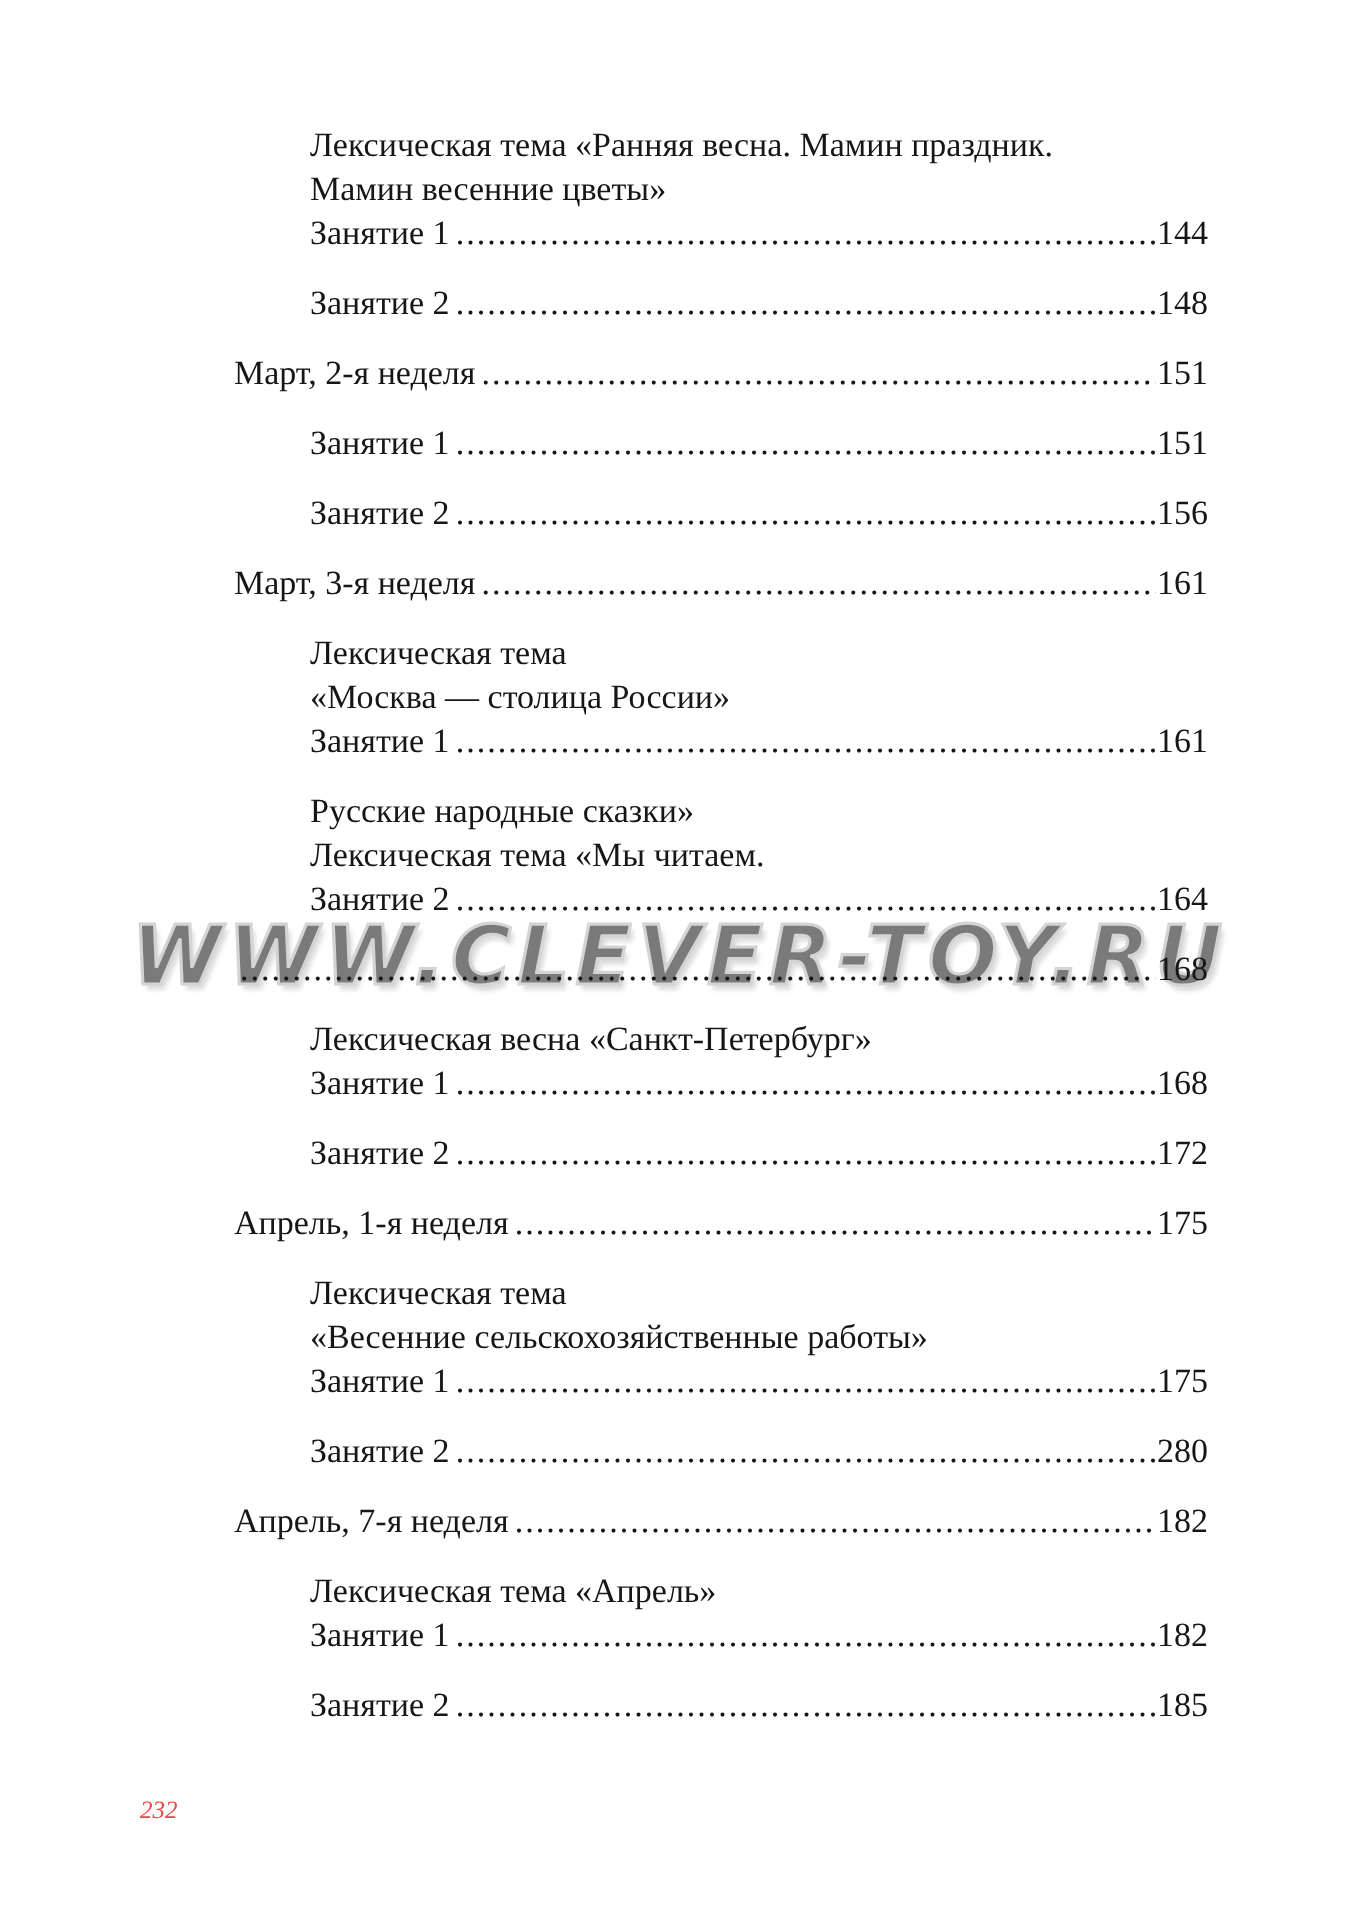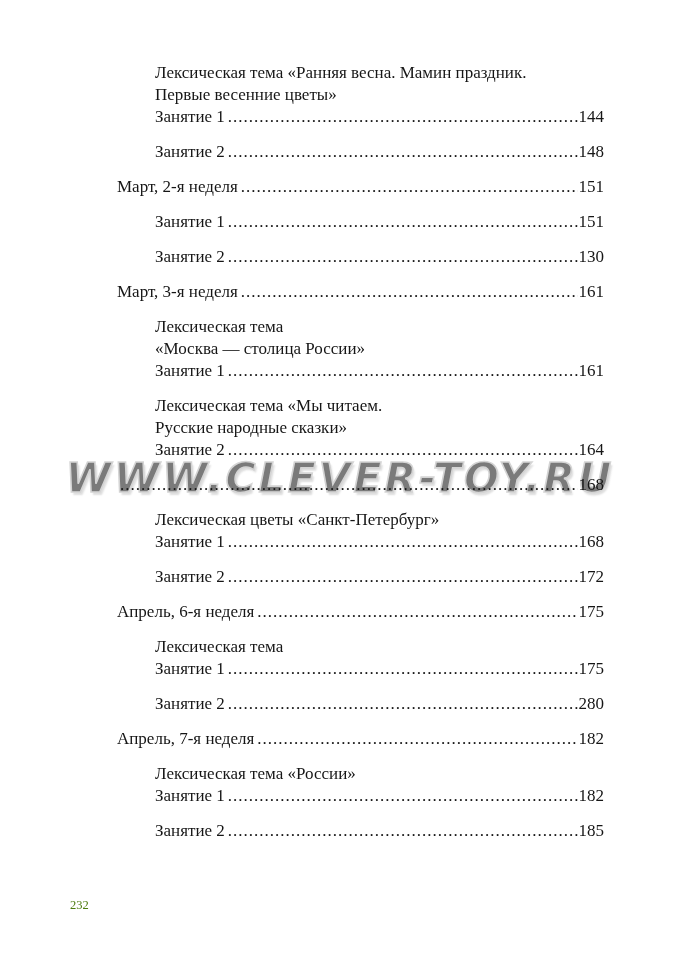--- a/index.html
+++ b/index.html
@@ -71,37 +71,38 @@
     content: "......................................................................................................................................................................";
   }
   .pgnum { flex: 0 0 auto; }
   
   .folio {
     position: absolute;
     z-index: 2;
     left: 70px;
     top: 898px;
     font-size: 12.5px;
-    color: #4d7c0f;
+    color: #ef4444;
+    font-style: italic;
   }
 </style>
 </head>
 <body>
 
 <div class="page">
 
   <div class="watermark">WWW.CLEVER-TOY.RU</div>
 
   <div class="toc">
       <div class="block indent-2">
         <div class="row">
           <span class="txt">Лексическая тема «Ранняя весна. Мамин праздник.</span>
         </div>
         <div class="row">
-          <span class="txt">Первые весенние цветы»</span>
+          <span class="txt">Мамин весенние цветы»</span>
         </div>
         <div class="row">
           <span class="txt">Занятие 1</span>
           <span class="leader"></span>
           <span class="pgnum">144</span>
         </div>
       </div>
       <div class="block indent-2">
         <div class="row">
           <span class="txt">Занятие 2</span>
@@ -120,21 +121,21 @@
         <div class="row">
           <span class="txt">Занятие 1</span>
           <span class="leader"></span>
           <span class="pgnum">151</span>
         </div>
       </div>
       <div class="block indent-2">
         <div class="row">
           <span class="txt">Занятие 2</span>
           <span class="leader"></span>
-          <span class="pgnum">130</span>
+          <span class="pgnum">156</span>
         </div>
       </div>
       <div class="block indent-1">
         <div class="row">
           <span class="txt">Март, 3-я неделя</span>
           <span class="leader"></span>
           <span class="pgnum">161</span>
         </div>
       </div>
       <div class="block indent-2">
@@ -145,66 +146,69 @@
           <span class="txt">«Москва — столица России»</span>
         </div>
         <div class="row">
           <span class="txt">Занятие 1</span>
           <span class="leader"></span>
           <span class="pgnum">161</span>
         </div>
       </div>
       <div class="block indent-2">
         <div class="row">
+          <span class="txt">Русские народные сказки»</span>
+        </div>
+        <div class="row">
           <span class="txt">Лексическая тема «Мы читаем.</span>
         </div>
         <div class="row">
-          <span class="txt">Русские народные сказки»</span>
-        </div>
-        <div class="row">
           <span class="txt">Занятие 2</span>
           <span class="leader"></span>
           <span class="pgnum">164</span>
         </div>
       </div>
       <div class="block indent-1">
         <div class="row">
           <span class="leader"></span>
           <span class="pgnum">168</span>
         </div>
       </div>
       <div class="block indent-2">
         <div class="row">
-          <span class="txt">Лексическая цветы «Санкт-Петербург»</span>
+          <span class="txt">Лексическая весна «Санкт-Петербург»</span>
         </div>
         <div class="row">
           <span class="txt">Занятие 1</span>
           <span class="leader"></span>
           <span class="pgnum">168</span>
         </div>
       </div>
       <div class="block indent-2">
         <div class="row">
           <span class="txt">Занятие 2</span>
           <span class="leader"></span>
           <span class="pgnum">172</span>
         </div>
       </div>
       <div class="block indent-1">
         <div class="row">
-          <span class="txt">Апрель, 6-я неделя</span>
+          <span class="txt">Апрель, 1-я неделя</span>
           <span class="leader"></span>
           <span class="pgnum">175</span>
         </div>
       </div>
       <div class="block indent-2">
         <div class="row">
           <span class="txt">Лексическая тема</span>
         </div>
         <div class="row">
+          <span class="txt">«Весенние сельскохозяйственные работы»</span>
+        </div>
+        <div class="row">
           <span class="txt">Занятие 1</span>
           <span class="leader"></span>
           <span class="pgnum">175</span>
         </div>
       </div>
       <div class="block indent-2">
         <div class="row">
           <span class="txt">Занятие 2</span>
           <span class="leader"></span>
           <span class="pgnum">280</span>
@@ -212,21 +216,21 @@
       </div>
       <div class="block indent-1">
         <div class="row">
           <span class="txt">Апрель, 7-я неделя</span>
           <span class="leader"></span>
           <span class="pgnum">182</span>
         </div>
       </div>
       <div class="block indent-2">
         <div class="row">
-          <span class="txt">Лексическая тема «России»</span>
+          <span class="txt">Лексическая тема «Апрель»</span>
         </div>
         <div class="row">
           <span class="txt">Занятие 1</span>
           <span class="leader"></span>
           <span class="pgnum">182</span>
         </div>
       </div>
       <div class="block indent-2">
         <div class="row">
           <span class="txt">Занятие 2</span>

